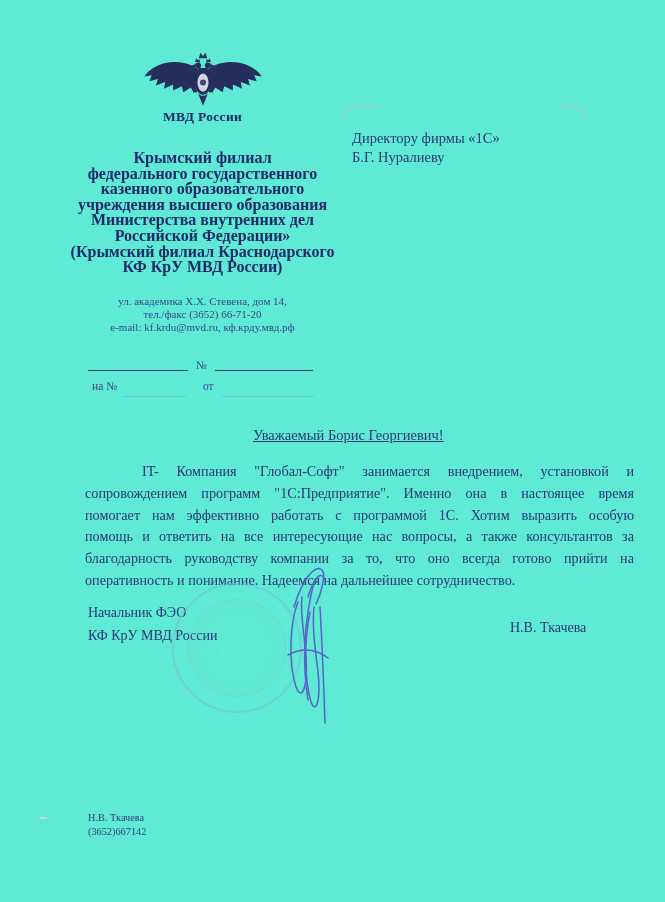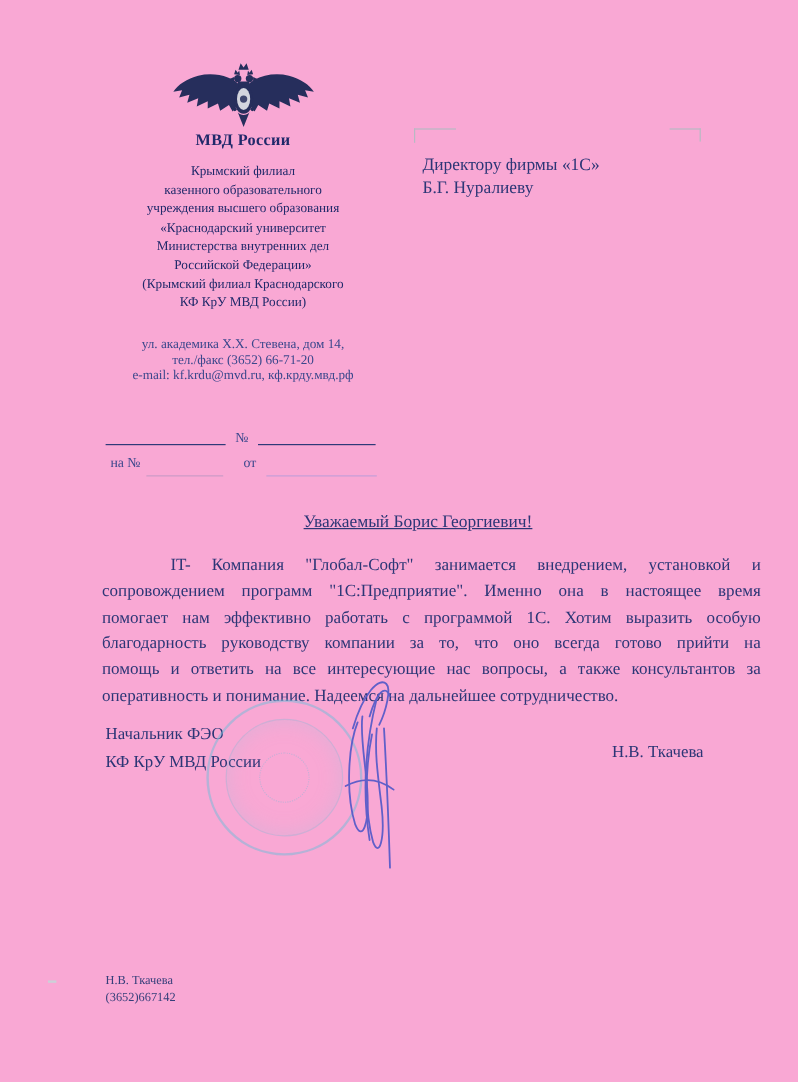--- a/index.html
+++ b/index.html
@@ -1,26 +1,26 @@
 <!DOCTYPE html>
 <html><head>
 <meta charset="utf-8">
 <style>
   html,body { margin:0; padding:0; background:#e8e8e8; }
   .page {
     position:relative; width:665px; height:902px; margin:0 auto;
-    background:#f9a8d4; overflow:hidden;
+    background:#5eead4; overflow:hidden;
     font-family:"Liberation Serif","DejaVu Serif",serif;
     color:#2c3676;
   }
   
   .left-col { position:absolute; left:55px; top:52px; width:295px; text-align:center; }
   .emblem { display:block; margin:0 auto; width:122px; height:55px; }
   .ministry { margin-top:2px; font-weight:bold; font-size:13.5px; color:#20296a; letter-spacing:.3px; }
-  .org { margin-top:11px; font-weight:normal; font-size:11px; line-height:15.6px; color:#20296a; }
+  .org { margin-top:25px; font-weight:bold; font-size:16px; line-height:15.6px; color:#20296a; }
   .addr { margin-top:20px; font-size:11px; line-height:13.3px; color:#3a478c; }
   
   .ref { position:absolute; left:60px; top:358px; width:292px; height:48px; font-size:11.5px; color:#3a478c; }
   .ref .u { position:absolute; border-bottom:1.4px solid #2e3a78; height:12px; }
   .ref .uf { position:absolute; height:12px; }
   .ref .num-sign { position:absolute; left:136px; top:1px; }
   .ref .reply { position:absolute; left:32px; top:22px; }
   .ref .from { position:absolute; left:143px; top:22px; }
   
   .recipient { position:absolute; left:352px; top:129px; font-size:14.5px; line-height:19px; color:#2c3676; }
@@ -73,23 +73,23 @@
           <circle cx="112" cy="64" r="2.5"></circle>
         <ellipse cx="100" cy="50" rx="13" ry="20"></ellipse>
         <path d="M92 68 L100 88 L108 68 C104 73 96 73 92 68 Z"></path>
       </g>
       <ellipse cx="100" cy="50" rx="9" ry="15" fill="#ffffff" opacity="0.8"></ellipse>
       <circle cx="100" cy="50" r="5" fill="#262e5c" opacity="0.85"></circle>
     </svg>
     <div class="ministry">МВД России</div>
     <div class="org">
       <div>Крымский филиал</div>
+      <div>федерального государственного</div>
       <div>казенного образовательного</div>
       <div>учреждения высшего образования</div>
-      <div>«Краснодарский университет</div>
       <div>Министерства внутренних дел</div>
       <div>Российской Федерации»</div>
       <div>(Крымский филиал Краснодарского</div>
       <div>КФ КрУ МВД России)</div>
     </div>
     <div class="addr">
       <div>ул. академика Х.Х. Стевена, дом 14,</div>
       <div>тел./факс (3652) 66-71-20</div>
       <div>e-mail: kf.krdu@mvd.ru,  кф.крду.мвд.рф</div>
     </div>
@@ -113,22 +113,22 @@
     <div>Директору фирмы «1С»</div>
     <div>Б.Г. Нуралиеву</div>
   </div>
 
   <div class="salutation">Уважаемый Борис Георгиевич!</div>
 
   <div class="body-text">
     <div class="jline first">IT- Компания "Глобал-Софт" занимается внедрением, установкой и</div>
     <div class="jline">сопровождением программ "1С:Предприятие". Именно она в настоящее время</div>
     <div class="jline">помогает нам эффективно работать с программой 1С. Хотим выразить особую</div>
+    <div class="jline">помощь и ответить на все интересующие нас вопросы, а также консультантов за</div>
     <div class="jline">благодарность руководству компании за то, что оно всегда готово прийти на</div>
-    <div class="jline">помощь и ответить на все интересующие нас вопросы, а также консультантов за</div>
     <div class="jline last">оперативность и понимание. Надеемся на дальнейшее сотрудничество.</div>
   </div>
 
   <div class="signoff-pos">
     <div>Начальник ФЭО</div>
     <div>КФ КрУ МВД России</div>
   </div>
   <div class="signoff-name">Н.В. Ткачева</div>
 
   <div class="stamp">

